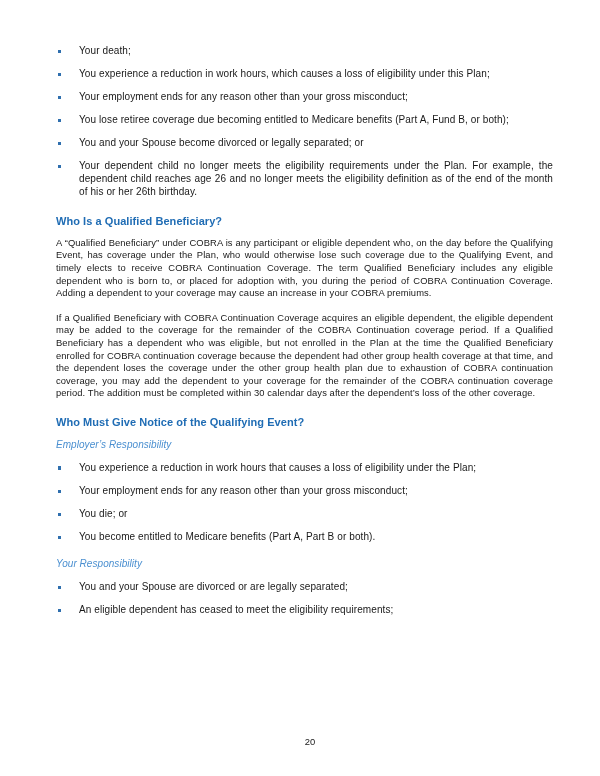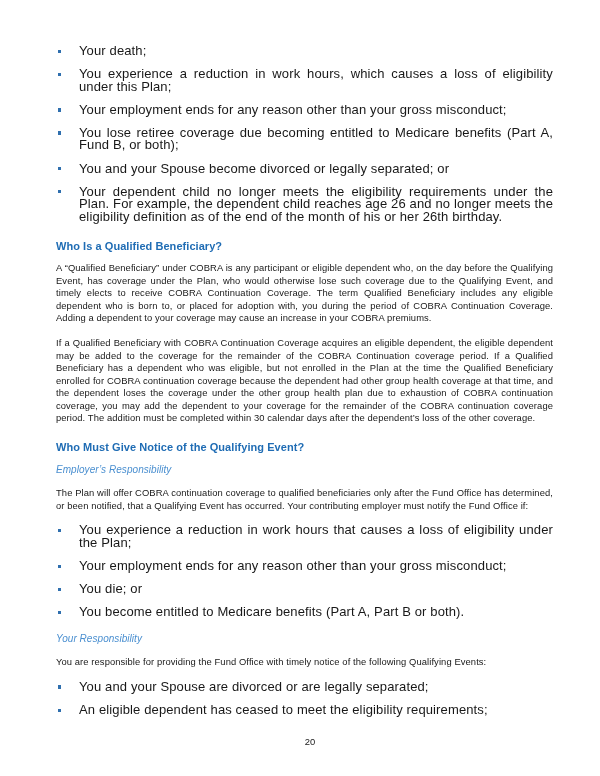--- a/index.html
+++ b/index.html
@@ -60,21 +60,21 @@
   
   ul.bullet-list {
     list-style: none;
     margin: 0;
     padding: 0;
   }
   ul.bullet-list li {
     position: relative;
     padding-left: 23px;
     margin-bottom: 10.5px;
-    font-size: 13px;
+    font-size: 10px;
     line-height: 12.6px;
     text-align: justify;
     color: #181818;
     letter-spacing: 0.01em;
   }
   ul.bullet-list li .bullet-marker {
     position: absolute;
     left: 2px;
     top: 4.6px;
     width: 3.2px;
@@ -146,21 +146,20 @@
     <p class="body-text">A “Qualified Beneficiary” under COBRA is any participant or eligible dependent who, on the day before the Qualifying Event, has coverage under the Plan, who would otherwise lose such coverage due to the Qualifying Event, and timely elects to receive COBRA Continuation Coverage. The term Qualified Beneficiary includes any eligible dependent who is born to, or placed for adoption with, you during the period of COBRA Continuation Coverage. Adding a dependent to your coverage may cause an increase in your COBRA premiums.</p>
 
     <p class="body-text">If a Qualified Beneficiary with COBRA Continuation Coverage acquires an eligible dependent, the eligible dependent may be added to the coverage for the remainder of the COBRA Continuation coverage period. If a Qualified Beneficiary has a dependent who was eligible, but not enrolled in the Plan at the time the Qualified Beneficiary enrolled for COBRA continuation coverage because the dependent had other group health coverage at that time, and the dependent loses the coverage under the other group health plan due to exhaustion of COBRA continuation coverage, you may add the dependent to your coverage for the remainder of the COBRA continuation coverage period. The addition must be completed within 30 calendar days after the dependent’s loss of the other coverage.</p>
 
     <div class="block-spacer-b"></div>
 
     <h2 class="section-heading">Who Must Give Notice of the Qualifying Event?</h2>
 
     <h3 class="sub-heading">Employer’s Responsibility</h3>
 
-    <p class="body-text list-top-intro">The Plan will offer COBRA continuation coverage to qualified beneficiaries only after the Fund Office has determined, or been notified, that a Qualifying Event has occurred. Your contributing employer must notify the Fund Office if:</p>
 
     <ul class="bullet-list gap-after-list">
       <li>
         <span class="bullet-marker"></span>
         <span>You experience a reduction in work hours that causes a loss of eligibility under the Plan;</span>
       </li>
       <li>
         <span class="bullet-marker"></span>
         <span>Your employment ends for any reason other than your gross misconduct;</span>
       </li>
@@ -171,21 +170,20 @@
       <li>
         <span class="bullet-marker"></span>
         <span>You become entitled to Medicare benefits (Part A, Part B or both).</span>
       </li>
     </ul>
 
     <div class="block-spacer-c"></div>
 
     <h3 class="sub-heading">Your Responsibility</h3>
 
-    <p class="body-text list-top-intro">You are responsible for providing the Fund Office with timely notice of the following Qualifying Events:</p>
 
     <ul class="bullet-list">
       <li>
         <span class="bullet-marker"></span>
         <span>You and your Spouse are divorced or are legally separated;</span>
       </li>
       <li>
         <span class="bullet-marker"></span>
         <span>An eligible dependent has ceased to meet the eligibility requirements;</span>
       </li>

